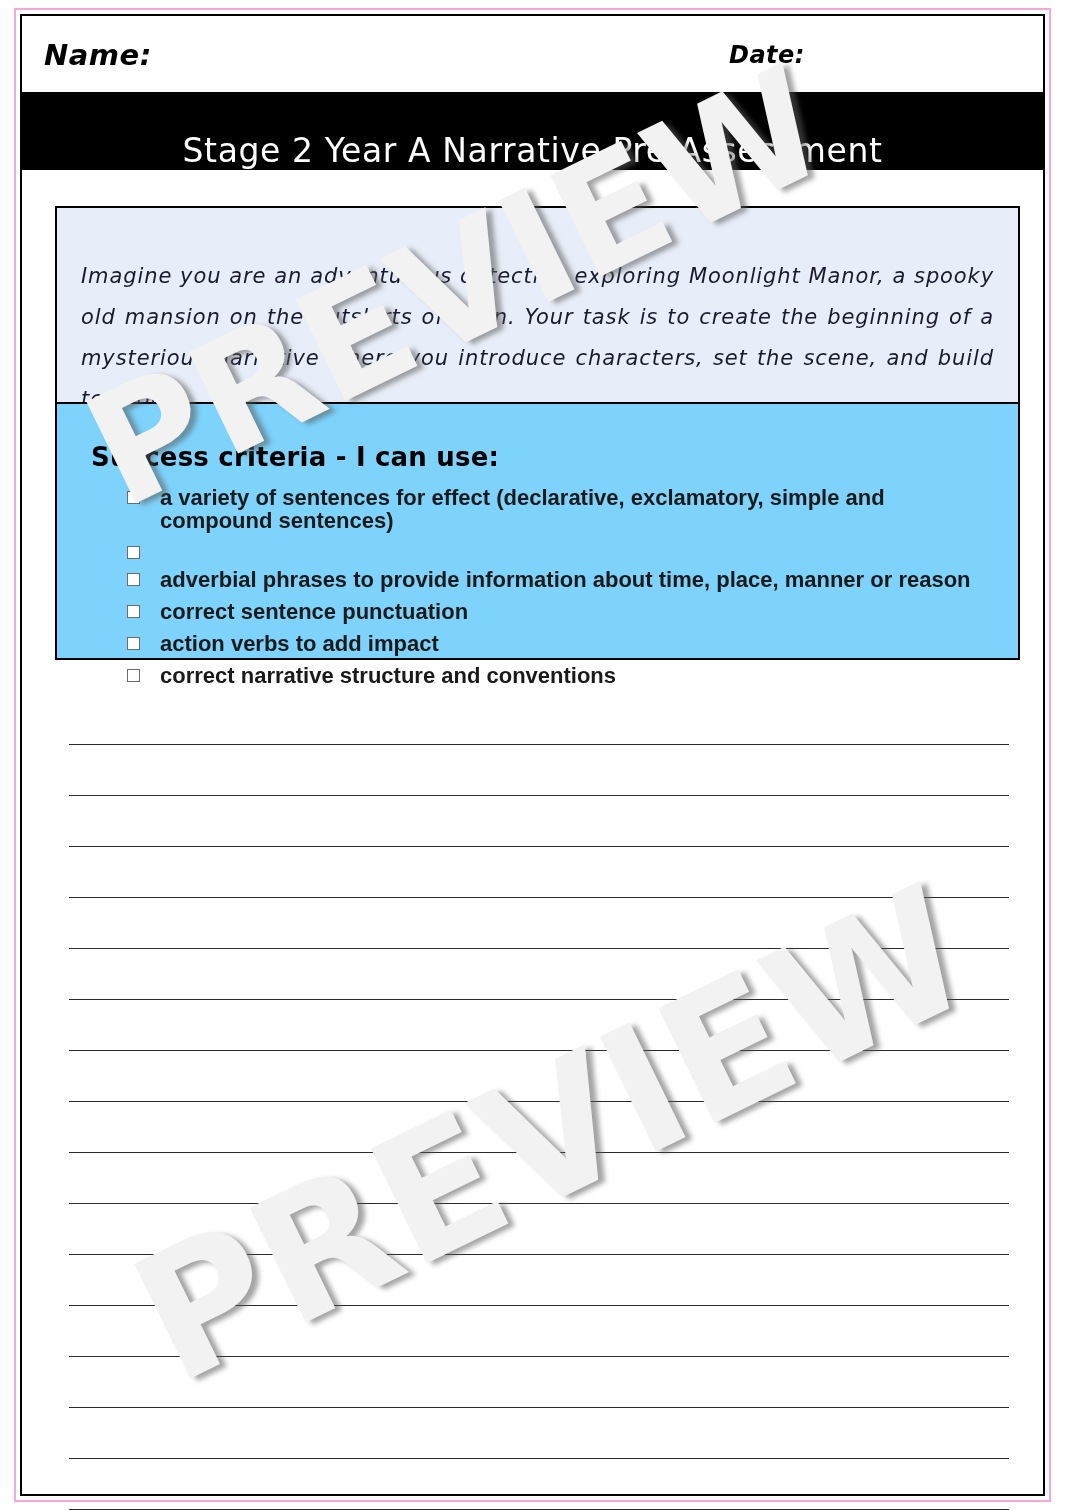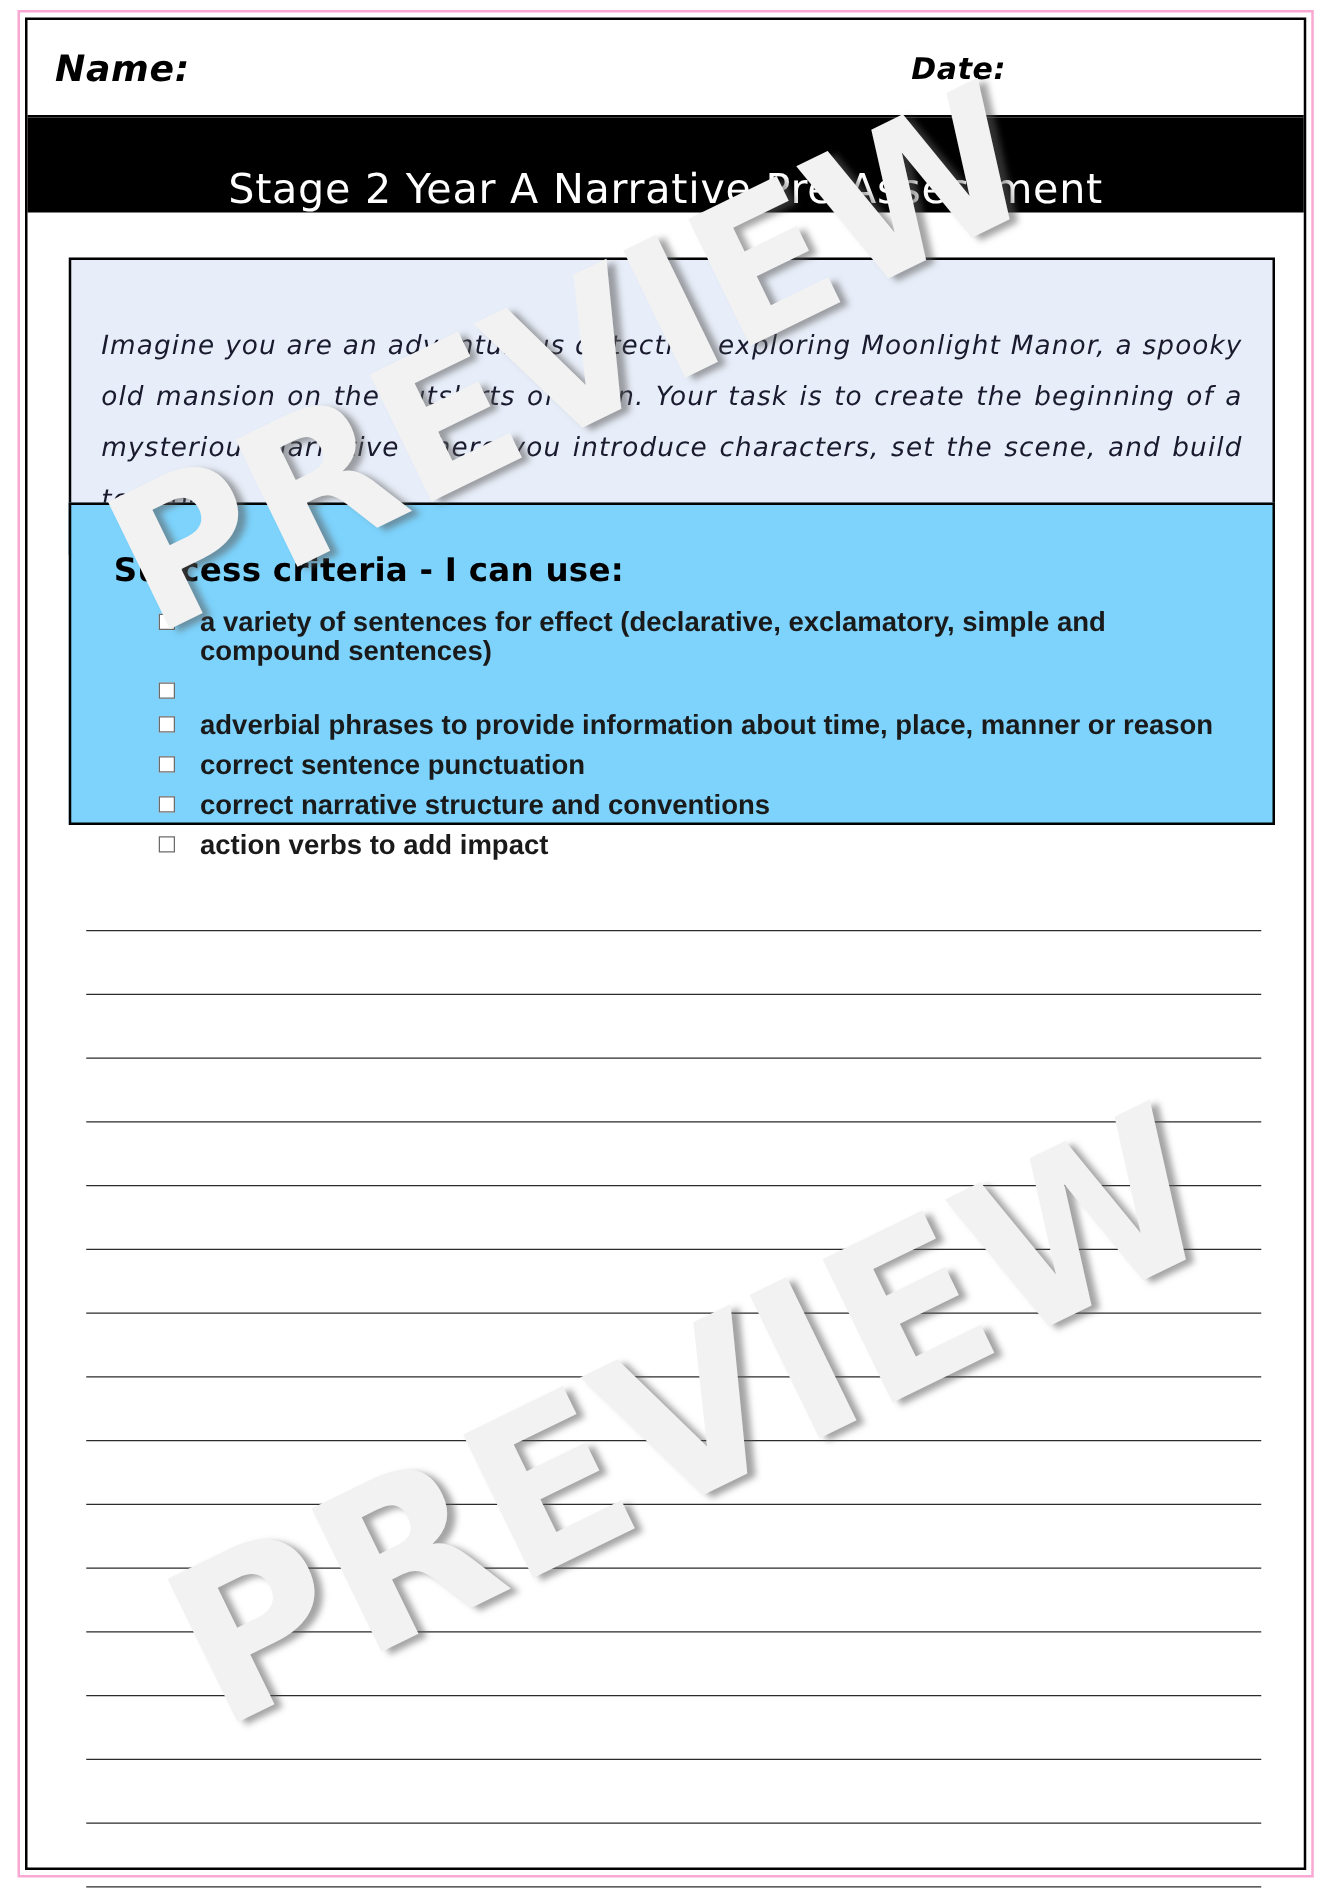--- a/index.html
+++ b/index.html
@@ -238,25 +238,25 @@
           <li class="criteria-item">
             <span class="checkbox"></span>
             <span class="criteria-label">adverbial phrases to provide information about time, place, manner or reason</span>
           </li>
           <li class="criteria-item">
             <span class="checkbox"></span>
             <span class="criteria-label">correct sentence punctuation</span>
           </li>
           <li class="criteria-item">
             <span class="checkbox"></span>
+            <span class="criteria-label">action verbs to add impact</span>
+          </li>
+          <li class="criteria-item">
+            <span class="checkbox"></span>
             <span class="criteria-label">correct narrative structure and conventions</span>
-          </li>
-          <li class="criteria-item">
-            <span class="checkbox"></span>
-            <span class="criteria-label">action verbs to add impact</span>
           </li>
         </ul>
       </div>
 
       <div class="lines">
         <div class="line"></div>
         <div class="line"></div>
         <div class="line"></div>
         <div class="line"></div>
         <div class="line"></div>

